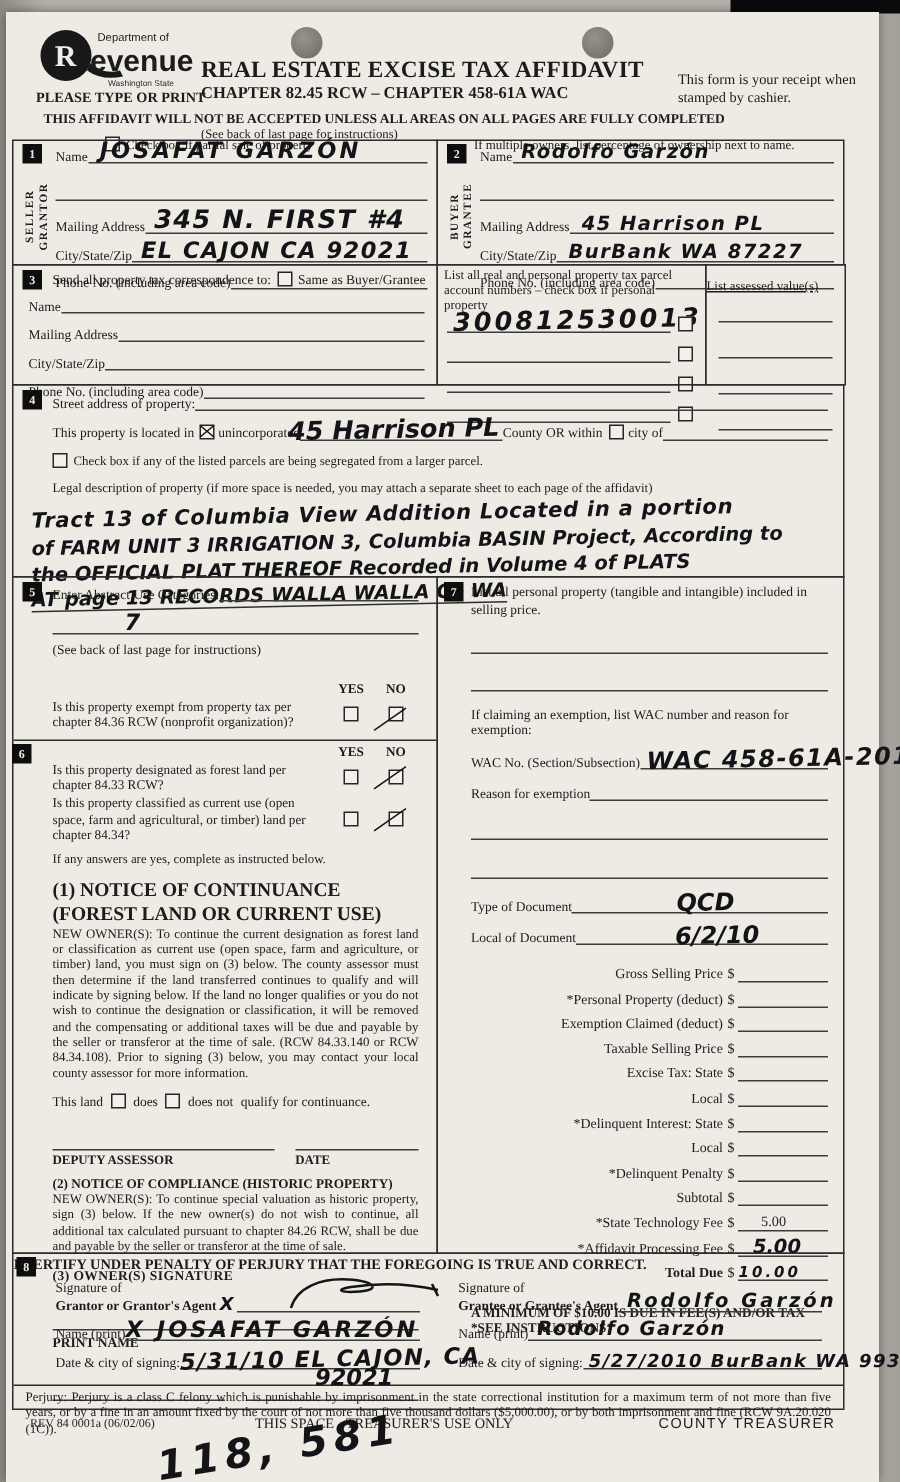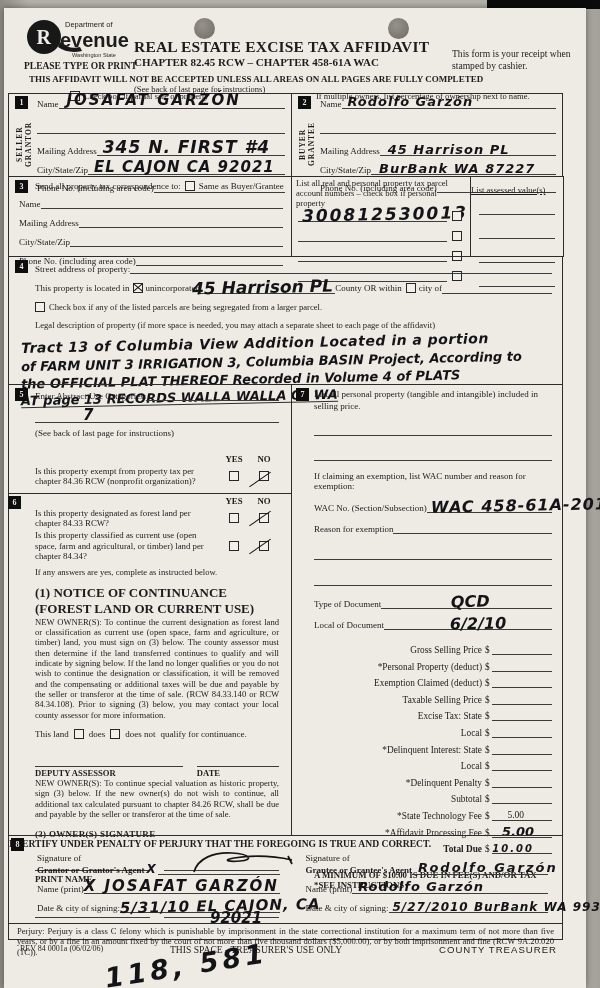--- a/index.html
+++ b/index.html
@@ -298,20 +298,21 @@
         <div style="display:flex;gap:14px;margin-top:16px;">
           <div style="flex:1.8;">
             <div class="ln"></div>
             <div class="ctr bold" style="font-size:8.6px;margin-top:1px;">DEPUTY ASSESSOR</div>
           </div>
           <div style="flex:1;">
             <div class="ln"></div>
             <div class="ctr bold" style="font-size:8.6px;margin-top:1px;">DATE</div>
           </div>
         </div>
+        <div class="bold ctr" style="font-size:8.8px;margin-top:6px;">(2) NOTICE OF COMPLIANCE (HISTORIC PROPERTY)</div>
         <div class="par">NEW OWNER(S): To continue special valuation as historic property, sign (3) below. If the new owner(s) do not wish to continue, all additional tax calculated pursuant to chapter 84.26 RCW, shall be due and payable by the seller or transferor at the time of sale.</div>
         <div class="bold ctr" style="font-size:9px;margin-top:10px;letter-spacing:.3px;">(3) OWNER(S) SIGNATURE</div>
         <div style="display:flex;gap:14px;margin-top:20px;">
           <div class="ln"></div>
           <div class="ln"></div>
         </div>
         <div class="bold ctr" style="font-size:9px;margin-top:3px;">PRINT NAME</div>
         <div style="display:flex;gap:14px;margin-top:22px;">
           <div class="ln"></div>
           <div class="ln"></div>

